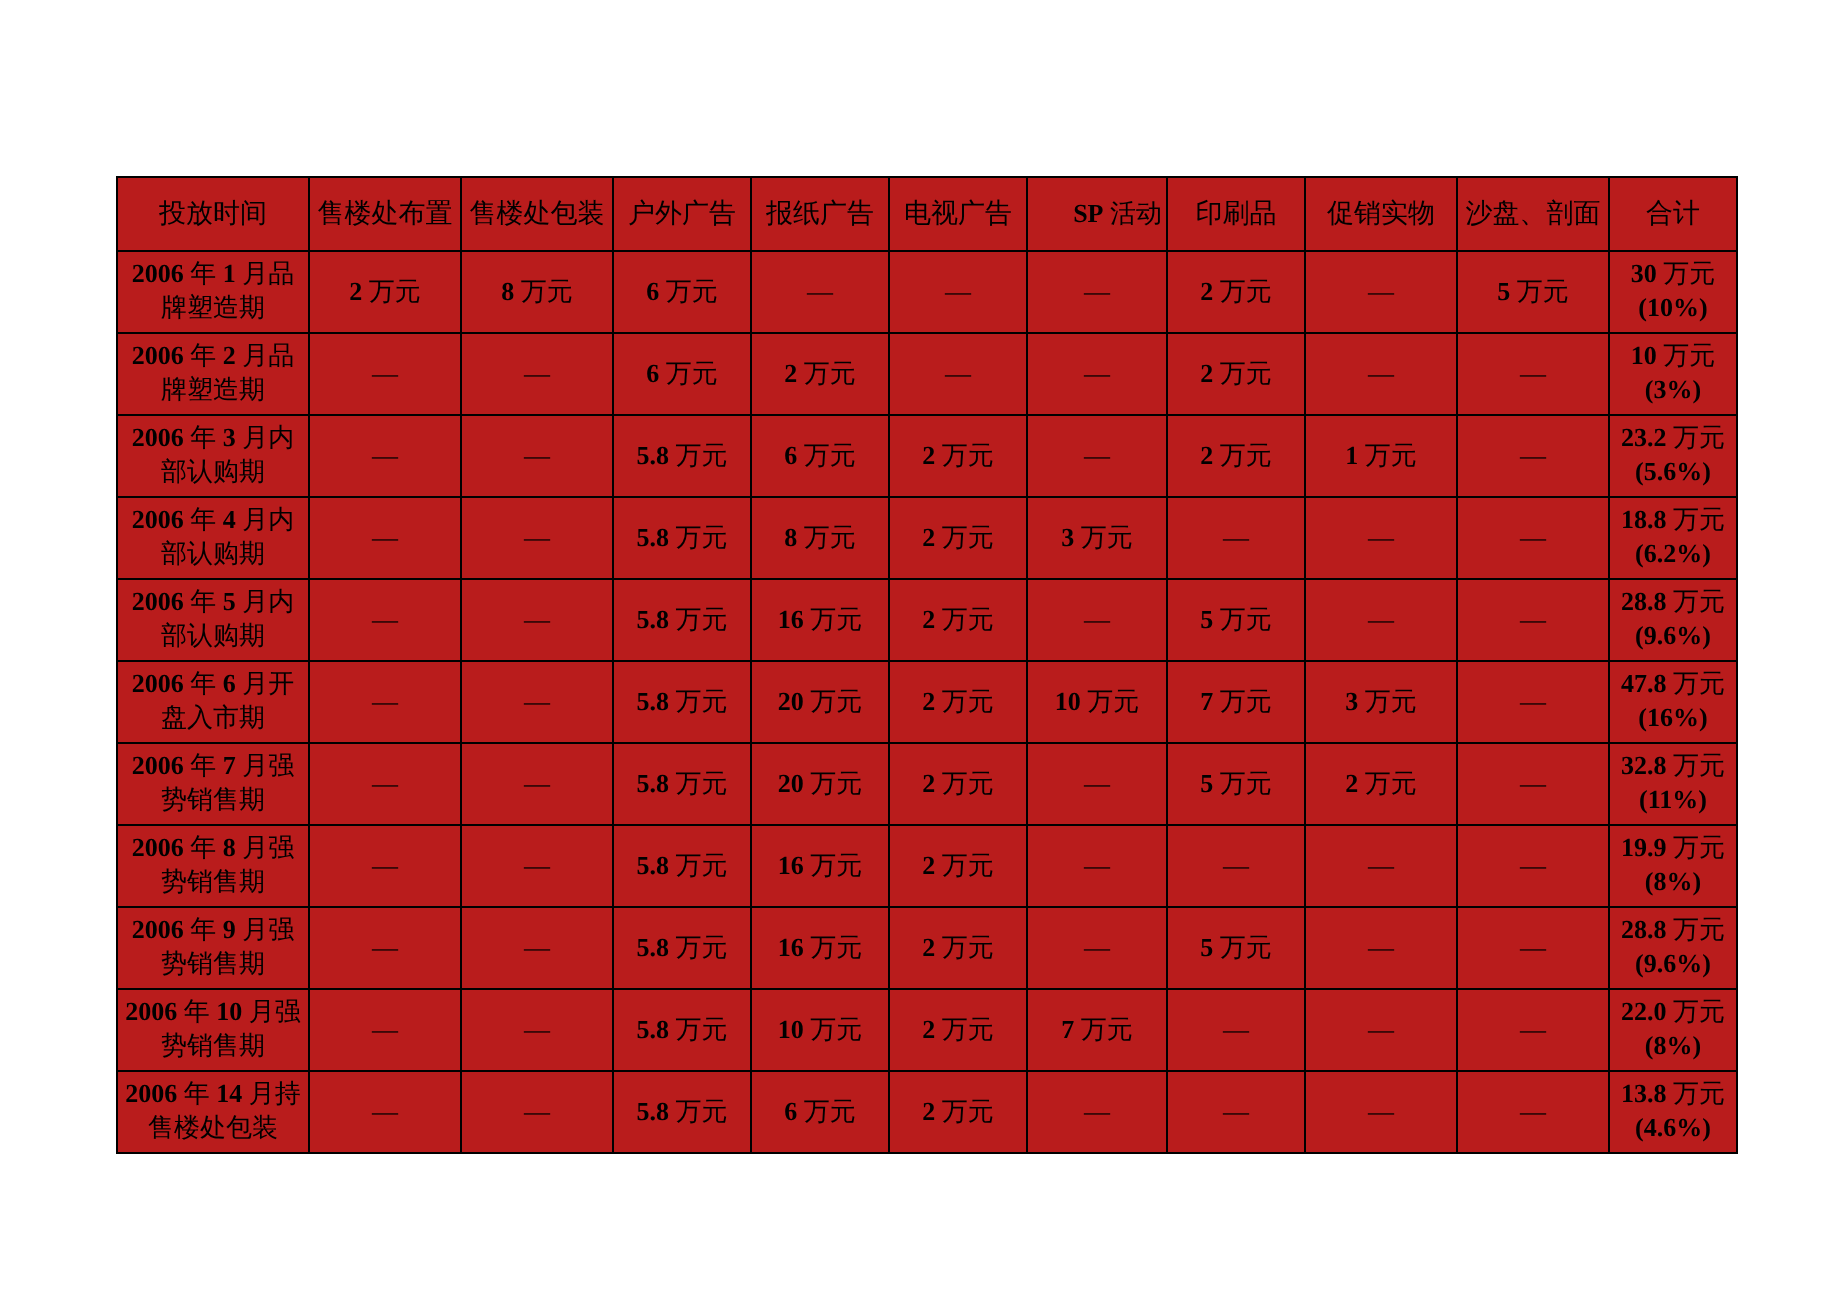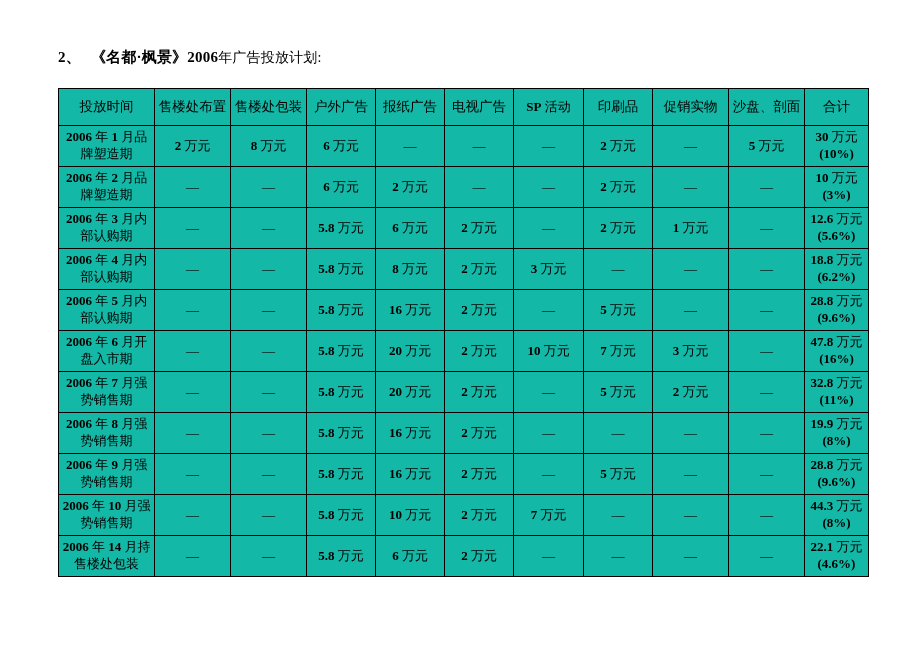--- a/index.html
+++ b/index.html
@@ -43,39 +43,40 @@
     font-weight: normal;
     font-size: 14px;
   }
   table.plan {
     position: absolute;
     left: 58px;
     top: 88px;
     border-collapse: collapse;
     table-layout: fixed;
     width: 810px;
-    background: #14b8a6;
+    background: #b91c1c;
   }
   table.plan th,
   table.plan td {
     border: 1px solid #000000;
     text-align: center;
     vertical-align: middle;
     padding: 2px 2px;
     line-height: 1.28;
     font-size: 13px;
     font-weight: normal;
   }
   table.plan thead th {
     height: 32px;
     font-size: 13.5px;
     font-weight: normal;
   }
   table.plan thead th.sp-head {
     font-size: 13px;
+    text-align: right;
   }
   table.plan thead th.sp-head .lat {
     font-weight: bold;
     font-size: 13px;
   }
   table.plan tbody td {
     height: 36px;
   }
   td.period {
     font-size: 13px;
@@ -114,23 +115,20 @@
   col.c7 { width: 69px; }
   col.c8 { width: 76px; }
   col.c9 { width: 76px; }
   col.c10 { width: 64px; }
 </style>
 </head>
 <body>
 
 <div class="page">
 
-  <div class="doc-title">
-    <span class="num">2、</span><span class="gap"></span><span class="year">《名都·枫景》</span><span class="year">2006</span><span class="tail">年广告投放计划:</span>
-  </div>
 
   <table class="plan">
     <colgroup>
       <col class="c0">
         <col class="c1">
         <col class="c2">
         <col class="c3">
         <col class="c4">
         <col class="c5">
         <col class="c6">
@@ -201,21 +199,21 @@
           <td class="cell"><span class="dash">—</span></td>
           <td class="cell"><span class="dash">—</span></td>
           <td class="cell"><span class="lat">5.8</span> 万元</td>
           <td class="cell"><span class="lat">6</span> 万元</td>
           <td class="cell"><span class="lat">2</span> 万元</td>
           <td class="cell"><span class="dash">—</span></td>
           <td class="cell"><span class="lat">2</span> 万元</td>
           <td class="cell"><span class="lat">1</span> 万元</td>
           <td class="cell"><span class="dash">—</span></td>
           <td class="total">
-            <div><span class="lat">12.6</span> 万元</div>
+            <div><span class="lat">23.2</span> 万元</div>
             <div class="pct">(5.6%)</div>
           </td>
         </tr>
         <tr>
           <td class="period">
             <div><span class="lat">2006</span> 年 <span class="lat">4</span> 月内</div>
             <div>部认购期</div>
           </td>
           <td class="cell"><span class="dash">—</span></td>
           <td class="cell"><span class="dash">—</span></td>
@@ -334,39 +332,39 @@
           <td class="cell"><span class="dash">—</span></td>
           <td class="cell"><span class="dash">—</span></td>
           <td class="cell"><span class="lat">5.8</span> 万元</td>
           <td class="cell"><span class="lat">10</span> 万元</td>
           <td class="cell"><span class="lat">2</span> 万元</td>
           <td class="cell"><span class="lat">7</span> 万元</td>
           <td class="cell"><span class="dash">—</span></td>
           <td class="cell"><span class="dash">—</span></td>
           <td class="cell"><span class="dash">—</span></td>
           <td class="total">
-            <div><span class="lat">44.3</span> 万元</div>
+            <div><span class="lat">22.0</span> 万元</div>
             <div class="pct">(8%)</div>
           </td>
         </tr>
         <tr>
           <td class="period">
             <div><span class="lat">2006</span> 年 <span class="lat">14</span> 月持</div>
             <div>售楼处包装</div>
           </td>
           <td class="cell"><span class="dash">—</span></td>
           <td class="cell"><span class="dash">—</span></td>
           <td class="cell"><span class="lat">5.8</span> 万元</td>
           <td class="cell"><span class="lat">6</span> 万元</td>
           <td class="cell"><span class="lat">2</span> 万元</td>
           <td class="cell"><span class="dash">—</span></td>
           <td class="cell"><span class="dash">—</span></td>
           <td class="cell"><span class="dash">—</span></td>
           <td class="cell"><span class="dash">—</span></td>
           <td class="total">
-            <div><span class="lat">22.1</span> 万元</div>
+            <div><span class="lat">13.8</span> 万元</div>
             <div class="pct">(4.6%)</div>
           </td>
         </tr>
       </tbody>
   </table>
 
 </div>
 
 </body></html>

